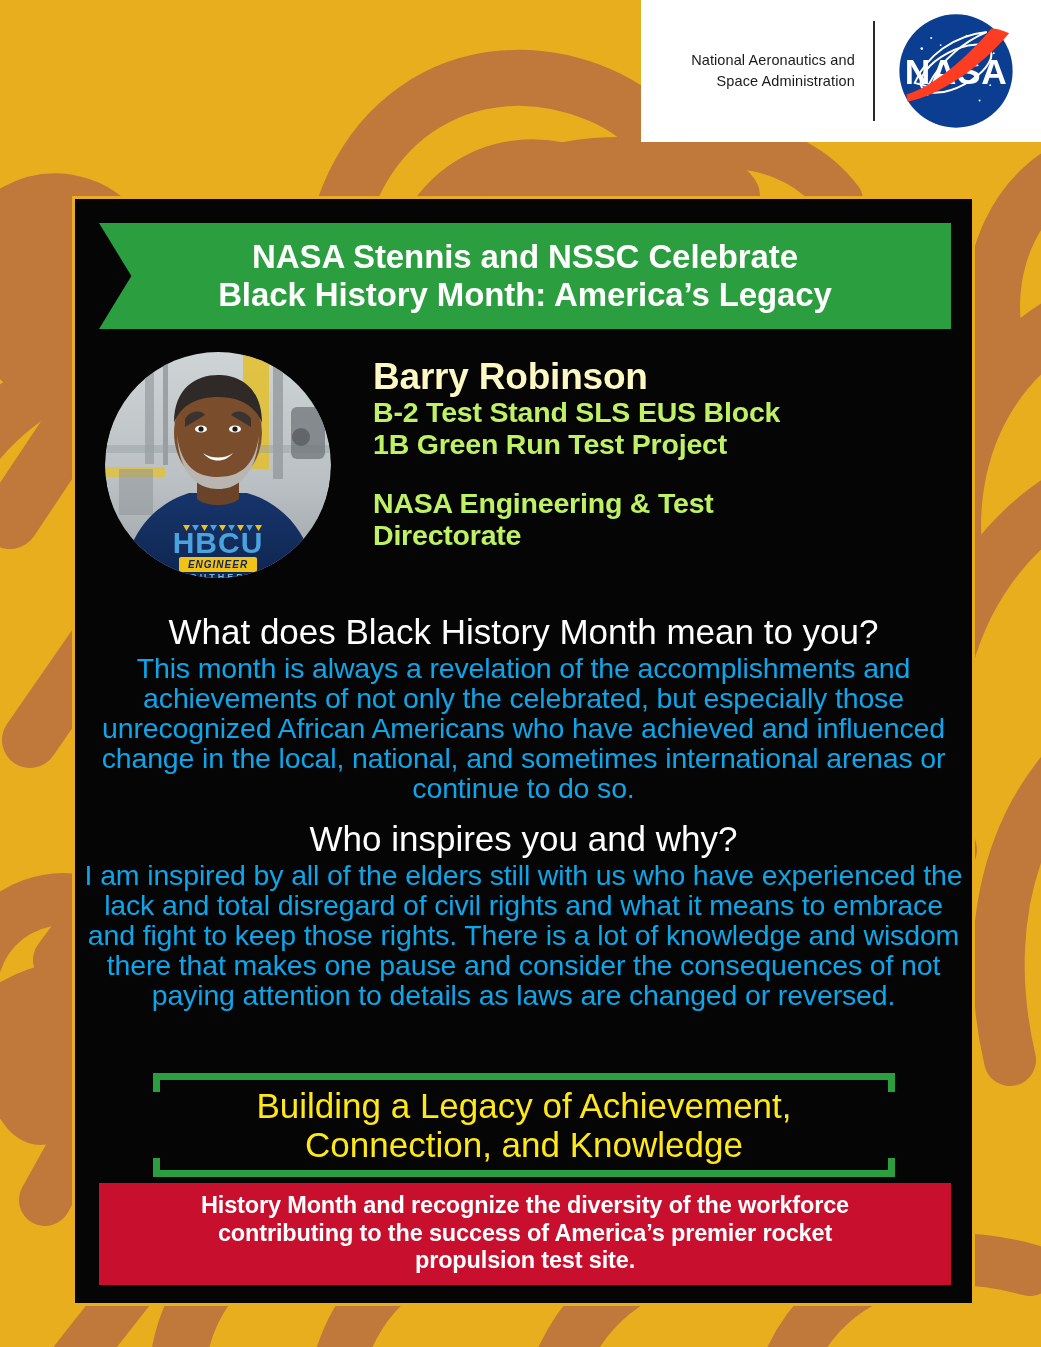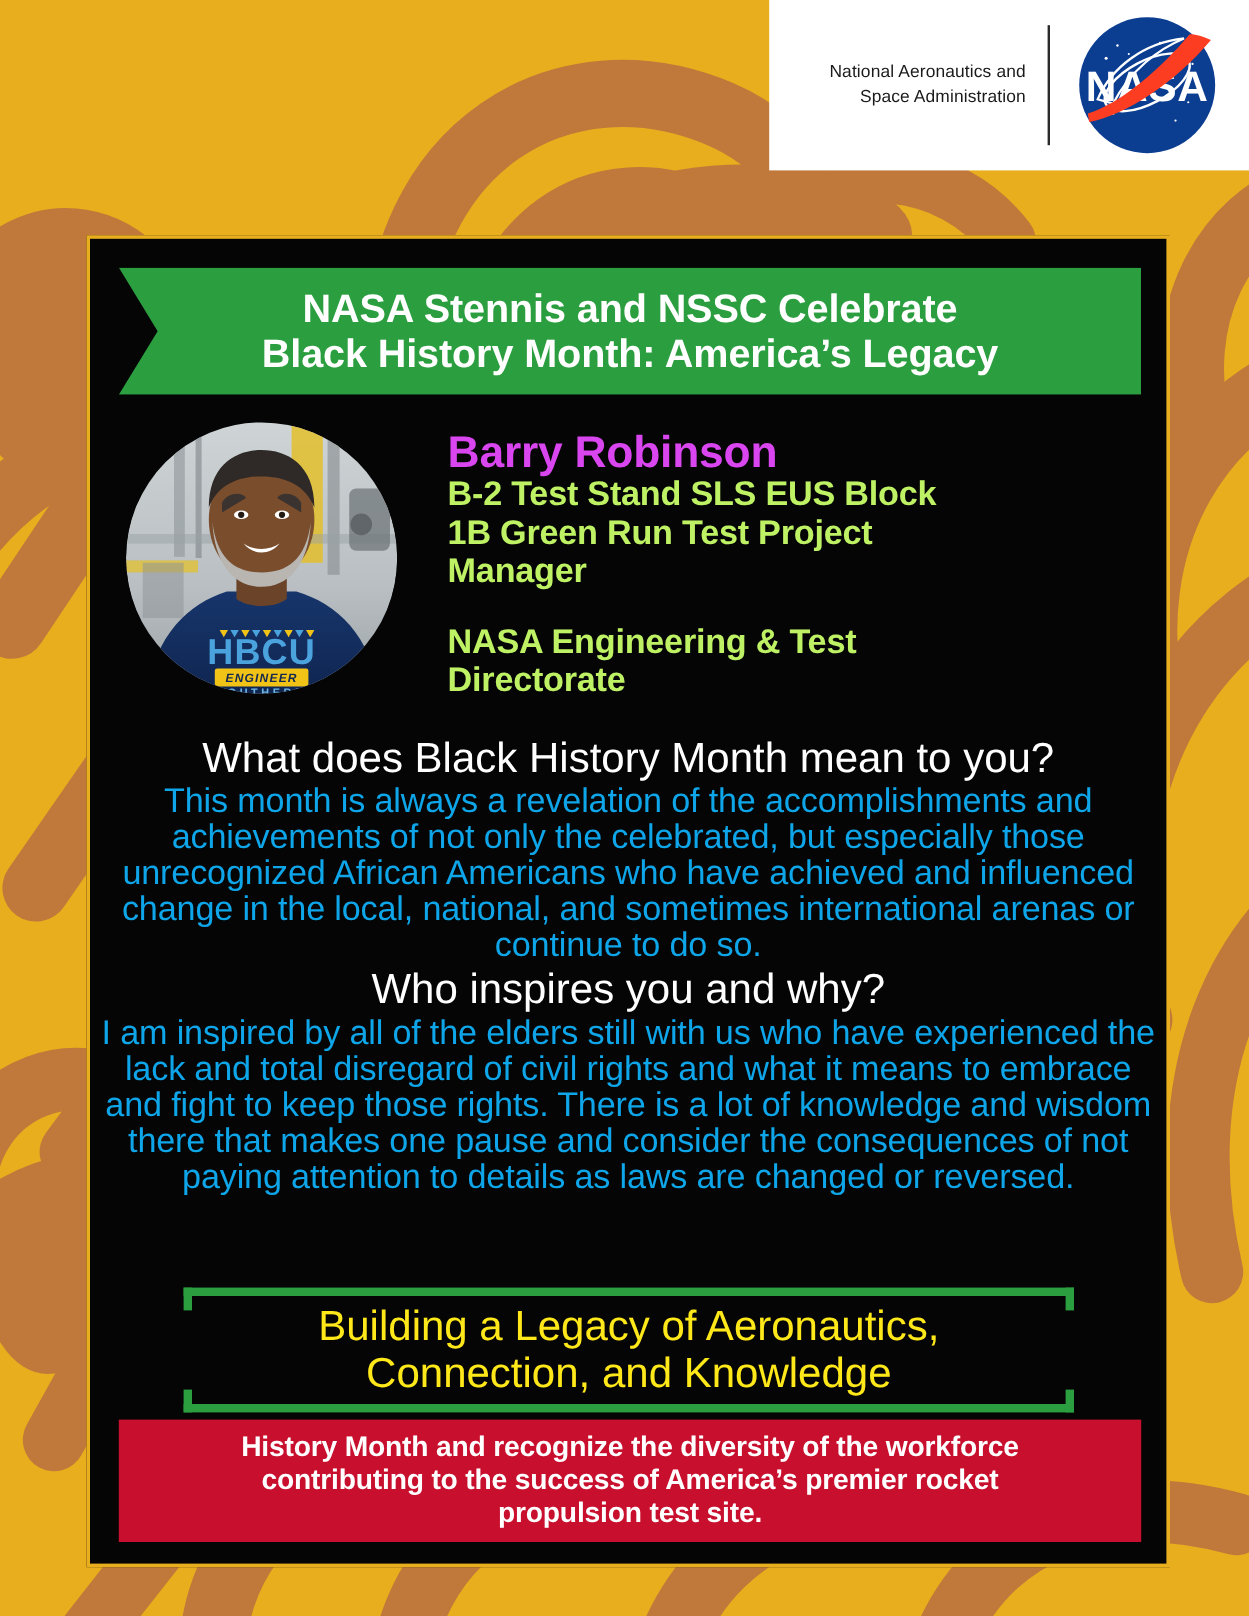--- a/index.html
+++ b/index.html
@@ -115,21 +115,21 @@
     height: 232px;
     border-radius: 50%;
     overflow: hidden;
     flex: 0 0 auto;
   }
   #name-block {
     margin-left: 42px;
     padding-top: 8px;
   }
   #person-name {
-    color: #d946ef;
+    color: #fef9c3;
     font-size: 37px;
     font-weight: bold;
     line-height: 1.08;
     letter-spacing: -0.2px;
   }
   .person-role-line {
     color: #bef264;
     font-size: 28.5px;
     font-weight: bold;
     line-height: 1.12;
@@ -152,21 +152,21 @@
     font-size: 35px;
     line-height: 1.18;
     margin-bottom: 2px;
   }
   .qa-answer {
     color: #0ea5e9;
     font-size: 28.5px;
     line-height: 1.05;
     letter-spacing: -0.15px;
   }
-  #qa-block-2 { }
+  #qa-block-2 { margin-top: 14px; }
 
   
   #tagline-wrap {
     position: absolute;
     left: 78px;
     top: 874px;
     width: 742px;
     height: 104px;
   }
   .bracket-bar {
@@ -371,21 +371,20 @@
             <text x="113" y="231" text-anchor="middle" font-family="'Liberation Sans', sans-serif" font-size="9" font-weight="bold" fill="#6fb7e6" letter-spacing="3">SOUTHERN</text>
           </g>
         </svg>
       </div>
 
       <div id="name-block">
         <div id="person-name">Barry Robinson</div>
         <div>
           <div class="person-role-line">B-2 Test Stand SLS EUS Block</div>
           <div class="person-role-line">1B Green Run Test Project</div>
-          <div class="person-role-line">Manager</div>
         </div>
         <div id="person-org">
           <div class="person-role-line">NASA Engineering &amp; Test</div>
           <div class="person-role-line">Directorate</div>
         </div>
       </div>
     </div>
 
     <div id="qa-section">
       <div id="qa-block-1">
@@ -399,21 +398,21 @@
     </div>
 
     <div id="tagline-wrap">
       <div id="bracket-top" class="bracket-bar"></div>
       <div id="bracket-bottom" class="bracket-bar"></div>
       <div id="tick-tl" class="bracket-tick"></div>
       <div id="tick-tr" class="bracket-tick"></div>
       <div id="tick-bl" class="bracket-tick"></div>
       <div id="tick-br" class="bracket-tick"></div>
       <div id="tagline-text">
-        <div>Building a Legacy of Aeronautics,</div>
+        <div>Building a Legacy of Achievement,</div>
         <div>Connection, and Knowledge</div>
       </div>
     </div>
 
     <div id="red-footer">
       <div class="footer-line">History Month and recognize the diversity of the workforce</div>
       <div class="footer-line">contributing to the success of America’s premier rocket</div>
       <div class="footer-line">propulsion test site.</div>
     </div>
 

